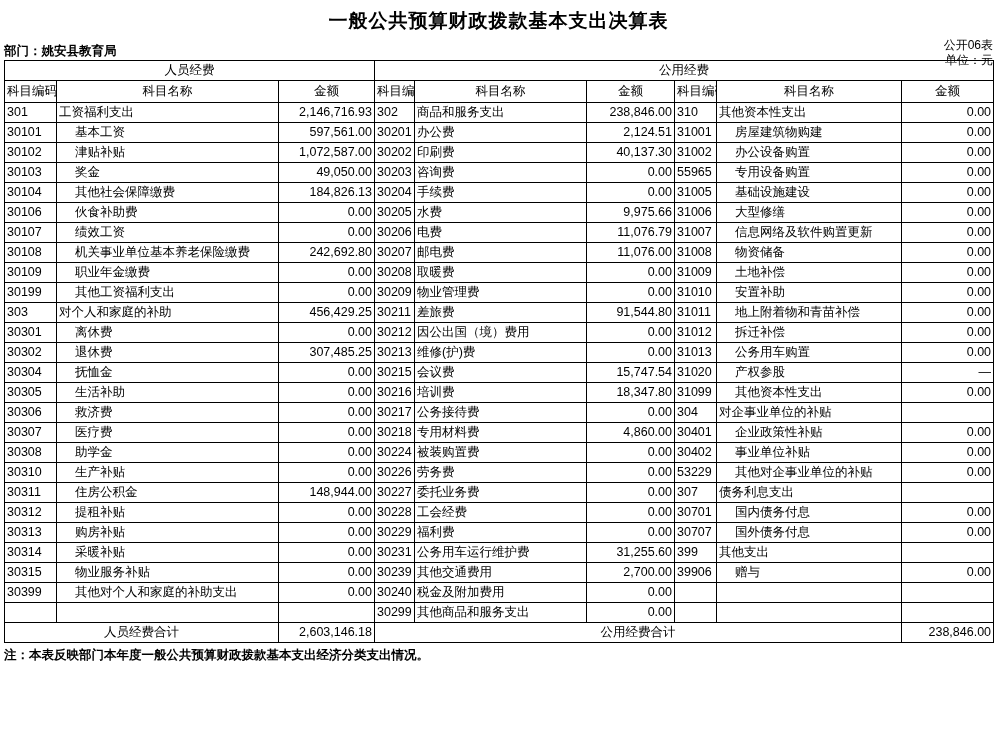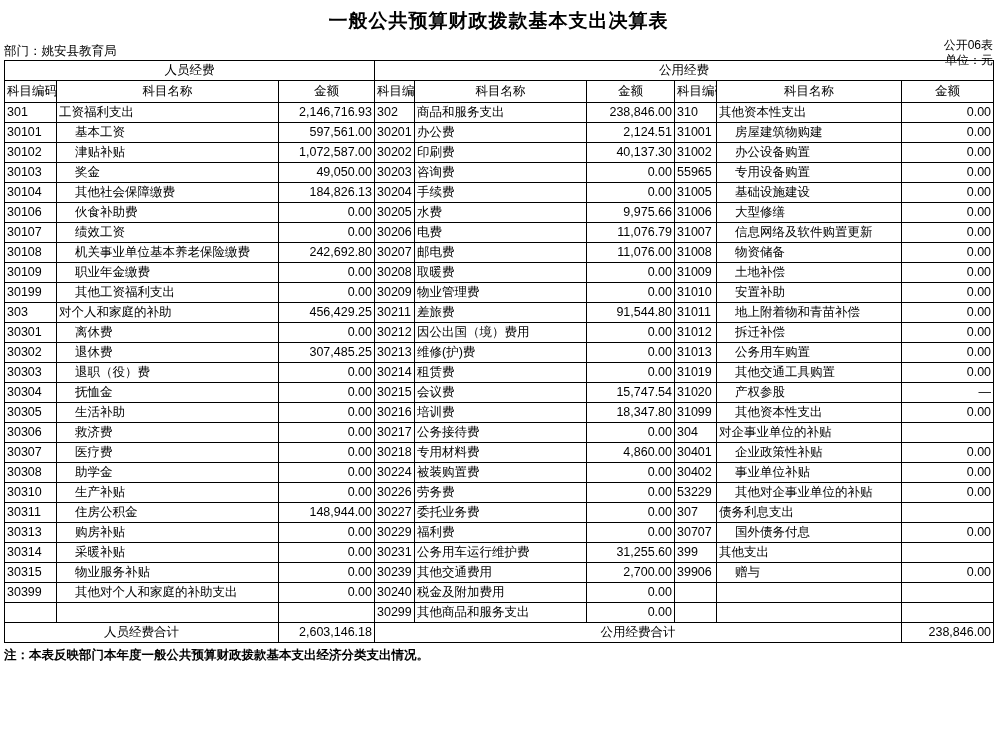--- a/index.html
+++ b/index.html
@@ -34,21 +34,21 @@
     position: absolute;
     right: 4px;
     top: 38px;
     text-align: right;
     font-size: 12px;
     line-height: 15px;
   }
   .dept-line {
     padding-left: 4px;
     font-size: 12.5px;
-    font-weight: normal;
+    font-weight: bold;
     height: 18px;
     line-height: 18px;
     margin-top: 6px;
   }
   table.main {
     border-collapse: collapse;
     width: 989px;
     margin-left: 4px;
     table-layout: fixed;
   }
@@ -295,31 +295,20 @@
           <td class="name indent">退休费</td>
           <td class="amt">307,485.25</td>
           <td class="code">30213</td>
           <td class="name">维修(护)费</td>
           <td class="amt">0.00</td>
           <td class="code">31013</td>
           <td class="name indent">公务用车购置</td>
           <td class="amt">0.00</td>
         </tr>
         <tr>
-          <td class="code">30303</td>
-          <td class="name indent">退职（役）费</td>
-          <td class="amt">0.00</td>
-          <td class="code">30214</td>
-          <td class="name">租赁费</td>
-          <td class="amt">0.00</td>
-          <td class="code">31019</td>
-          <td class="name indent">其他交通工具购置</td>
-          <td class="amt">0.00</td>
-        </tr>
-        <tr>
           <td class="code">30304</td>
           <td class="name indent">抚恤金</td>
           <td class="amt">0.00</td>
           <td class="code">30215</td>
           <td class="name">会议费</td>
           <td class="amt">15,747.54</td>
           <td class="code">31020</td>
           <td class="name indent">产权参股</td>
           <td class="amt">—</td>
         </tr>
@@ -381,20 +370,31 @@
         <tr>
           <td class="code">30311</td>
           <td class="name indent">住房公积金</td>
           <td class="amt">148,944.00</td>
           <td class="code">30227</td>
           <td class="name">委托业务费</td>
           <td class="amt">0.00</td>
           <td class="code">307</td>
           <td class="name">债务利息支出</td>
           <td class="amt"></td>
+        </tr>
+        <tr>
+          <td class="code">30312</td>
+          <td class="name indent">提租补贴</td>
+          <td class="amt">0.00</td>
+          <td class="code">30228</td>
+          <td class="name">工会经费</td>
+          <td class="amt">0.00</td>
+          <td class="code">30701</td>
+          <td class="name indent">国内债务付息</td>
+          <td class="amt">0.00</td>
         </tr>
         <tr>
           <td class="code">30313</td>
           <td class="name indent">购房补贴</td>
           <td class="amt">0.00</td>
           <td class="code">30229</td>
           <td class="name">福利费</td>
           <td class="amt">0.00</td>
           <td class="code">30707</td>
           <td class="name indent">国外债务付息</td>

